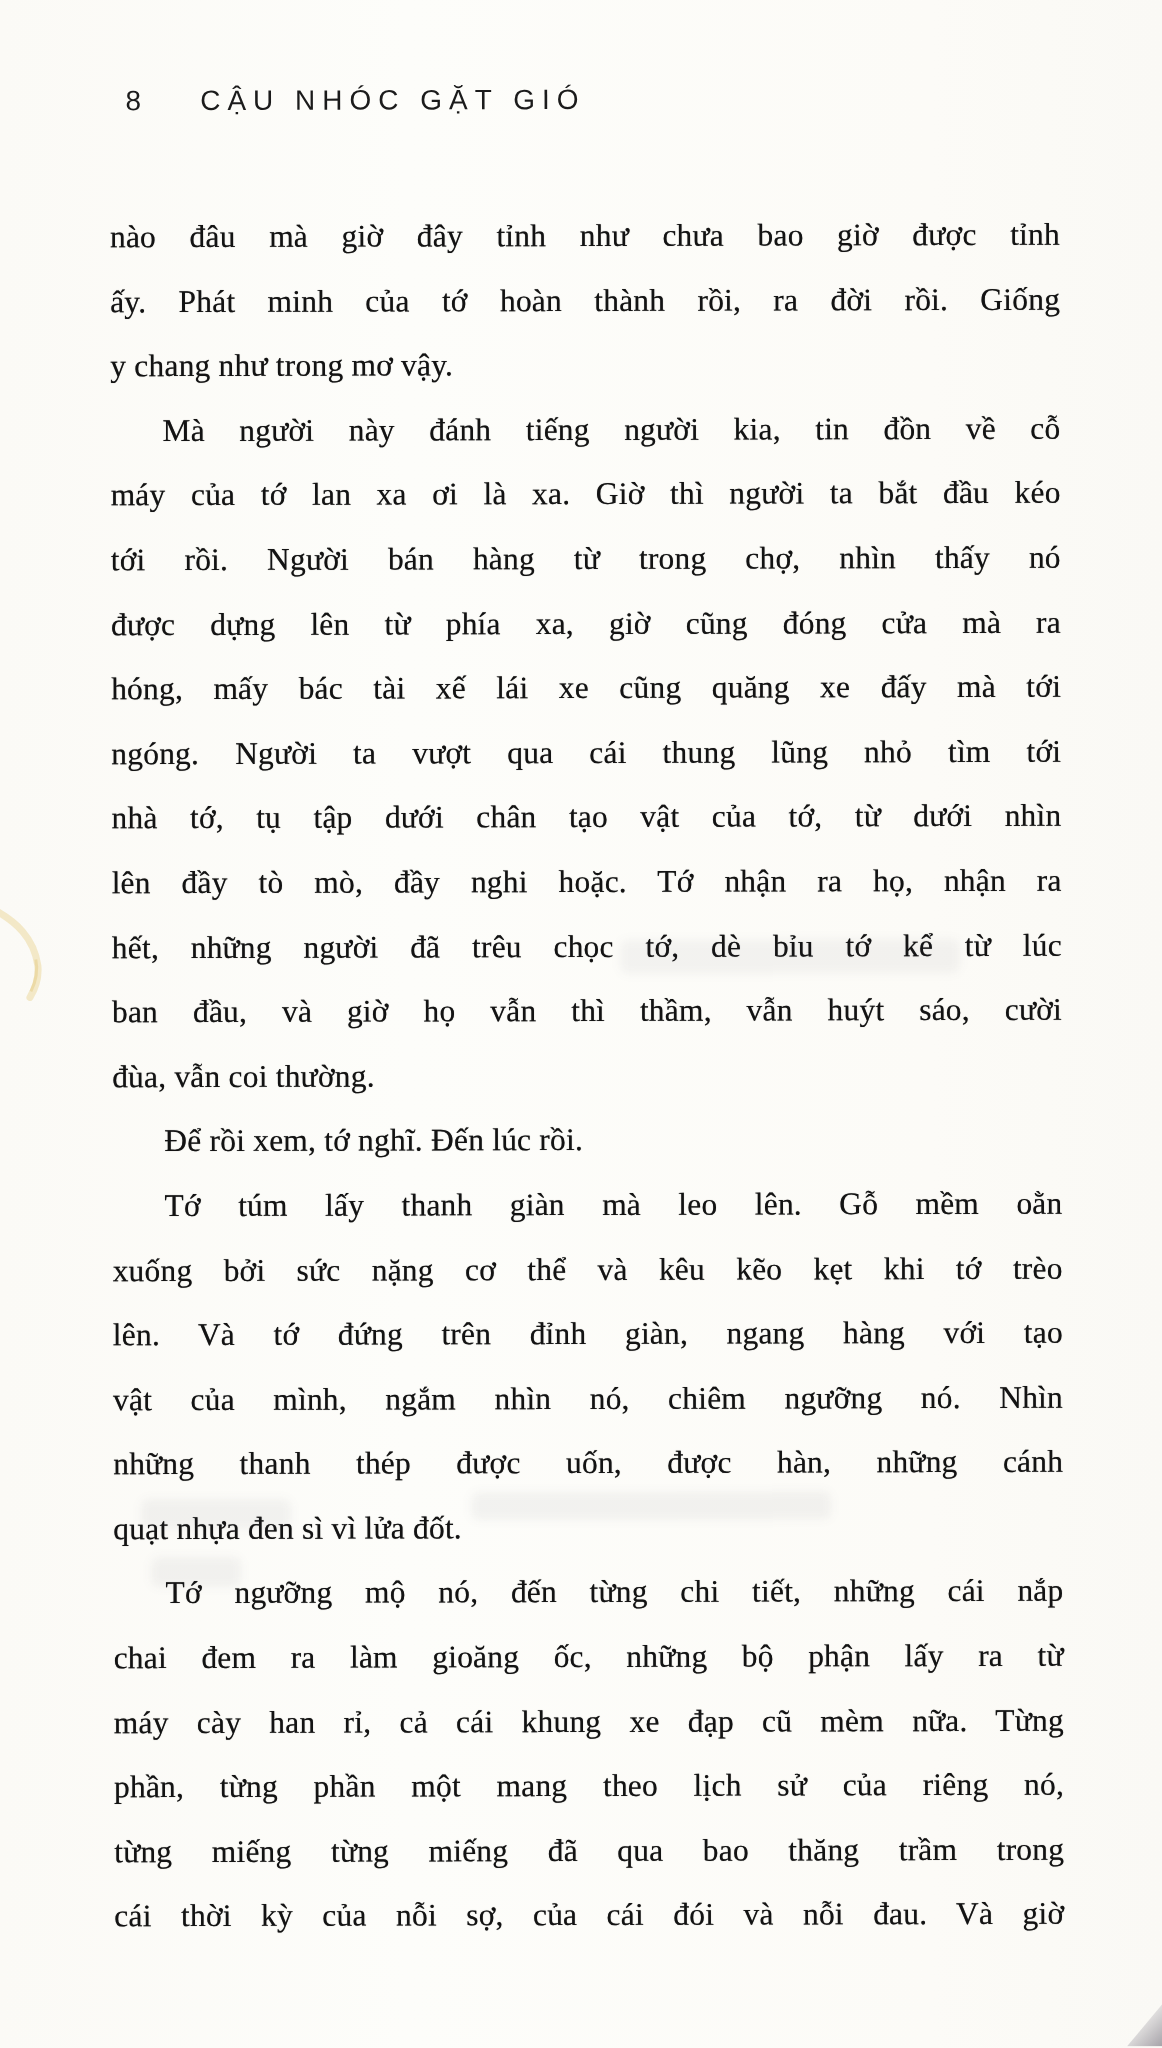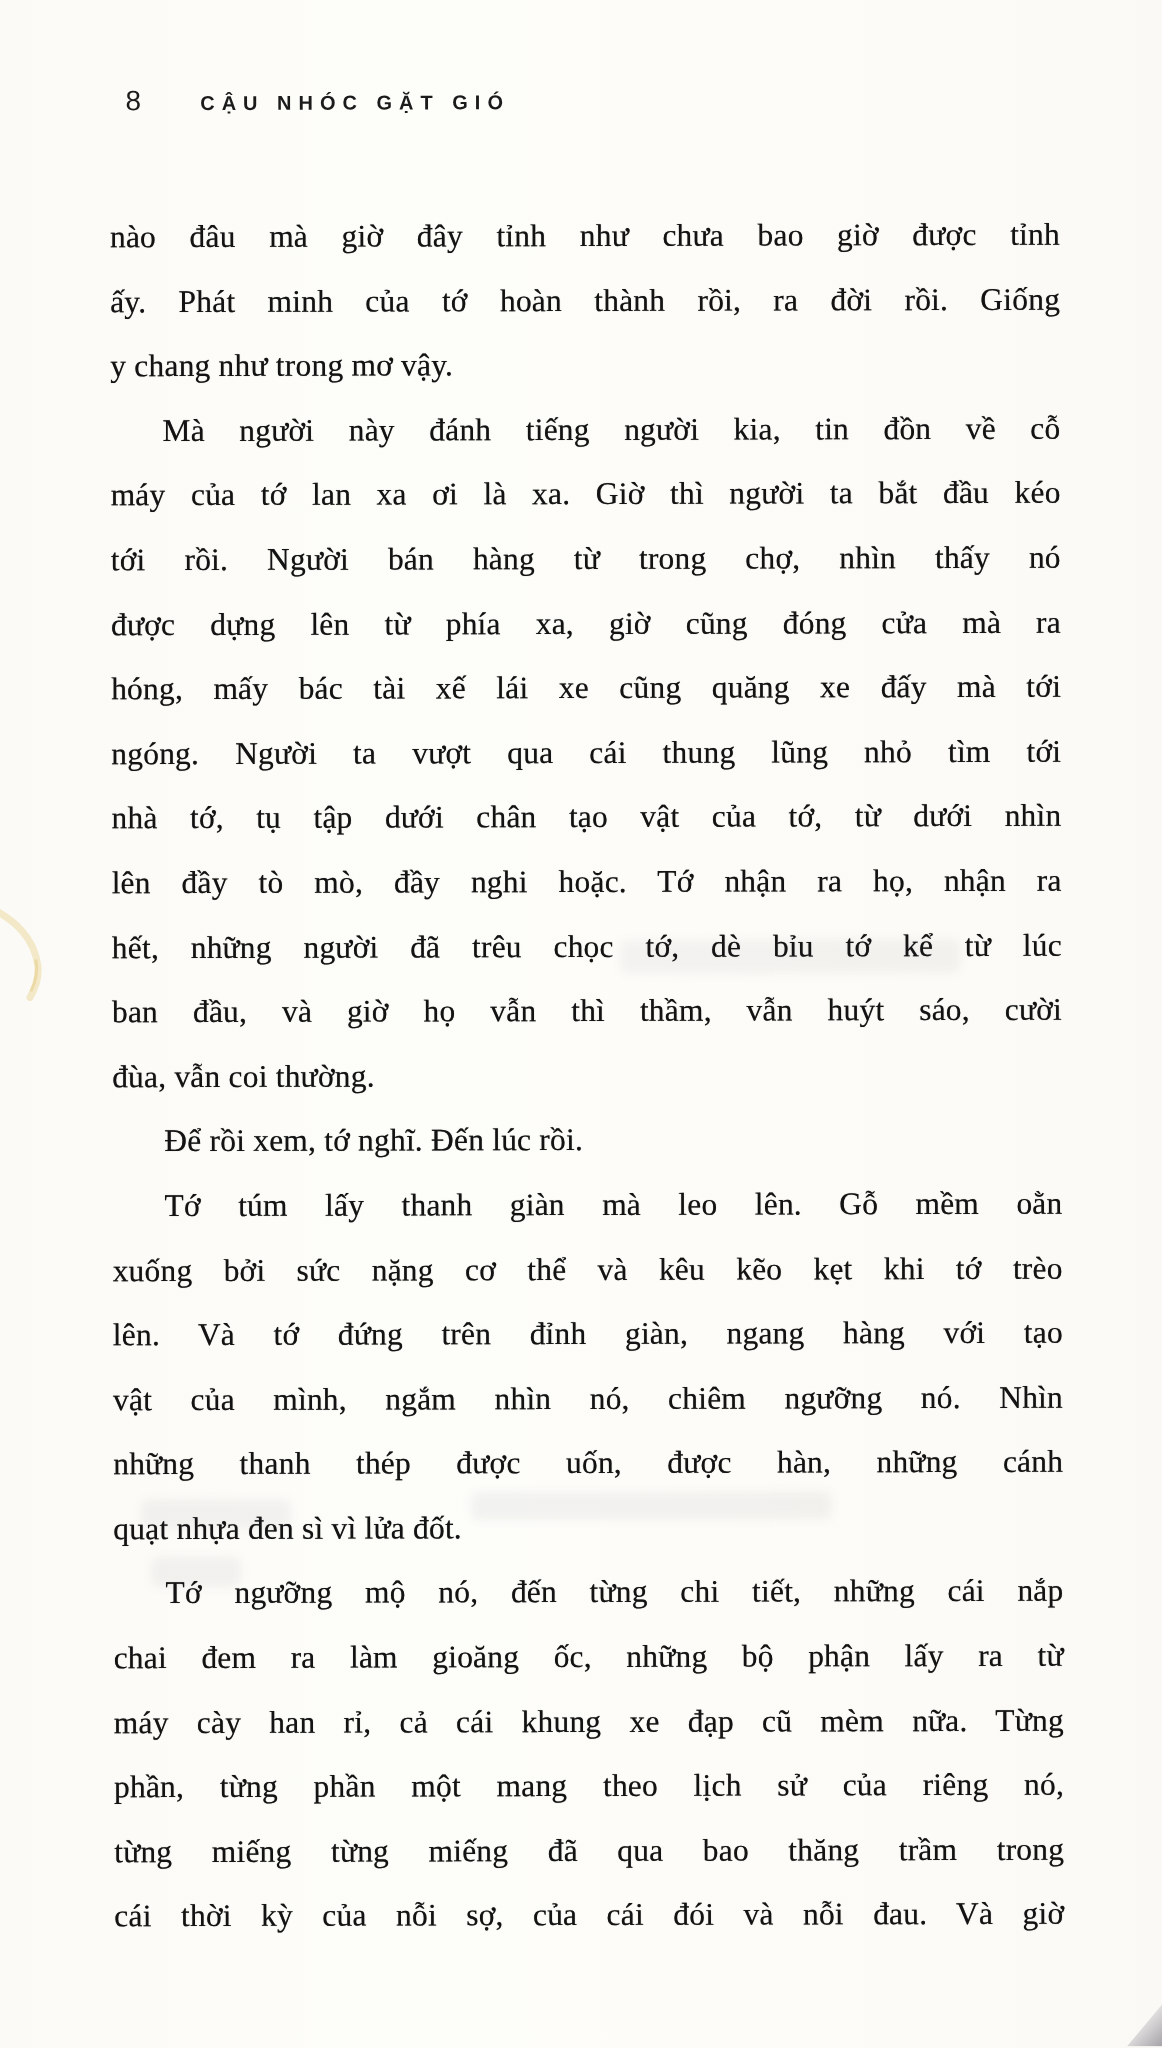--- a/index.html
+++ b/index.html
@@ -27,24 +27,23 @@
     align-items: baseline;
     font-family: "Liberation Sans", sans-serif;
     color: #1b1b1b;
   }
   .page-number {
     font-size: 28px;
     letter-spacing: 1px;
     margin-right: 58px;
   }
   .running-title {
-    font-size: 20px;
+    font-size: 28px;
     letter-spacing: 7px;
     white-space: nowrap;
-    font-weight: bold;
   }
   .text-block {
     position: absolute;
     top: 204px;
     left: 112px;
     width: 950px;
     color: #131313;
   }
   .line {
     font-size: 31.5px;

